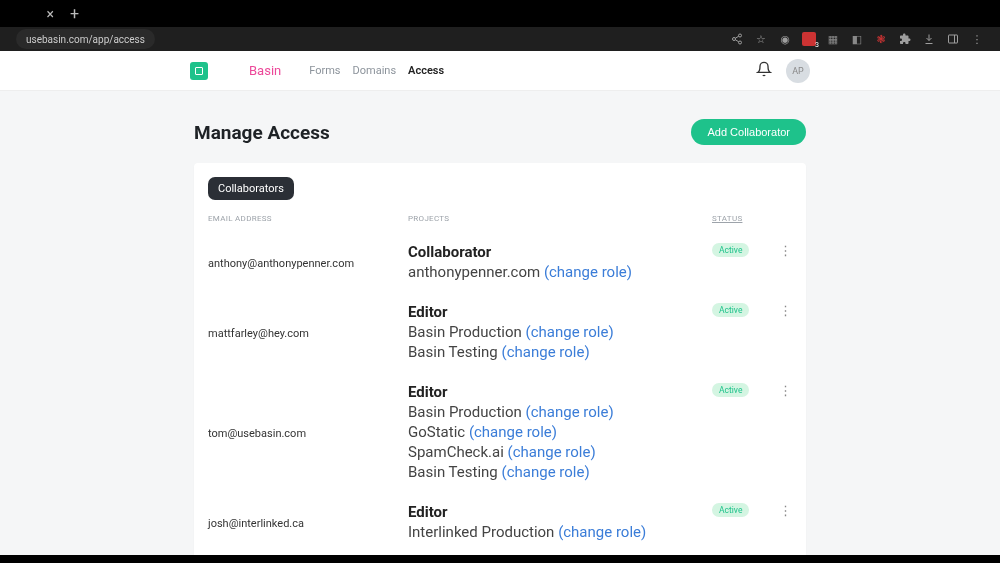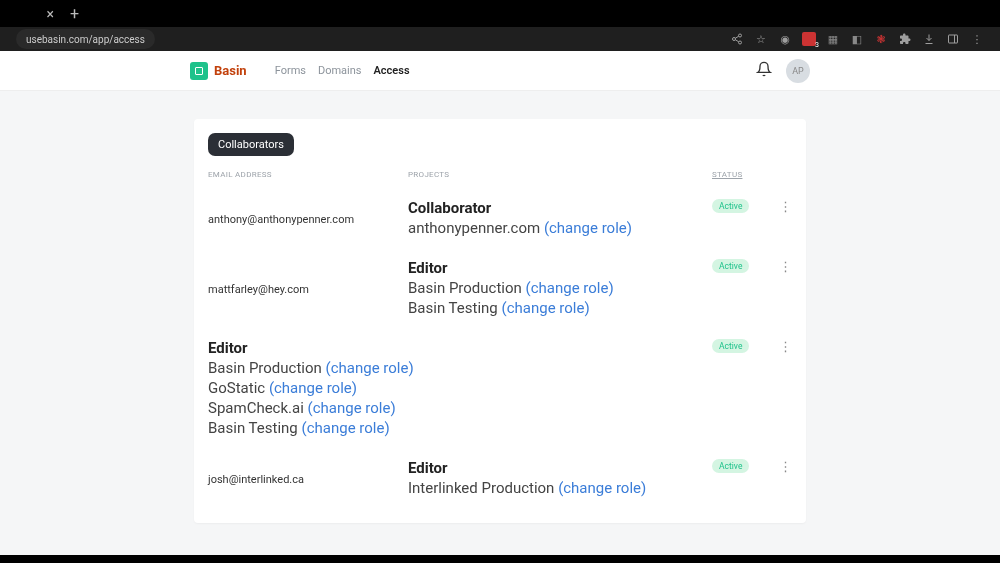--- a/index.html
+++ b/index.html
@@ -119,23 +119,24 @@
   align-items: center;
   justify-content: center;
 }
 .logo-inner {
   width: 8px;
   height: 8px;
   border: 1.5px solid #fff;
   border-radius: 1px;
 }
 .logo-text {
-  font-weight: 700;
+  font-weight: 400;
   font-size: 13px;
-  color: #c2410c;
+  color: #ec4899;
+  margin-left: 35px;
 }
 .nav-links {
   display: flex;
   gap: 12px;
   margin-left: 18px;
 }
 .nav-link {
   font-size: 11px;
   color: #8c939b;
   cursor: pointer;
@@ -348,20 +349,24 @@
           <path d="M13.7 21a2 2 0 01-3.4 0"></path>
         </svg>
     </span>
     <div class="avatar">
       <span>AP</span>
     </div>
   </div>
 </div>
 
 <div class="page-container">
+  <div class="page-head">
+    <h1 class="page-title">Manage Access</h1>
+    <button class="add-btn">Add Collaborator</button>
+  </div>
 
   <div class="card">
     <span class="tab-chip">Collaborators</span>
 
     <div class="table-head">
       <div class="col-email">Email Address</div>
       <div class="col-projects">Projects</div>
       <div class="col-status">Status</div>
       <div class="col-actions"></div>
     </div>
@@ -384,20 +389,21 @@
             <div class="role-name">Editor</div>
             <div class="project-line"><span>Basin Production </span><span class="change-role">(change role)</span></div>
             <div class="project-line"><span>Basin Testing </span><span class="change-role">(change role)</span></div>
           </div>
           <div class="status-cell">
             <span class="status-pill">Active</span>
           </div>
           <div class="actions-cell">⋮</div>
         </div>
         <div class="table-row">
+          <div class="email-cell">tom@usebasin.com</div>
           <div class="projects-cell">
             <div class="role-name">Editor</div>
             <div class="project-line"><span>Basin Production </span><span class="change-role">(change role)</span></div>
             <div class="project-line"><span>GoStatic </span><span class="change-role">(change role)</span></div>
             <div class="project-line"><span>SpamCheck.ai </span><span class="change-role">(change role)</span></div>
             <div class="project-line"><span>Basin Testing </span><span class="change-role">(change role)</span></div>
           </div>
           <div class="status-cell">
             <span class="status-pill">Active</span>
           </div>

